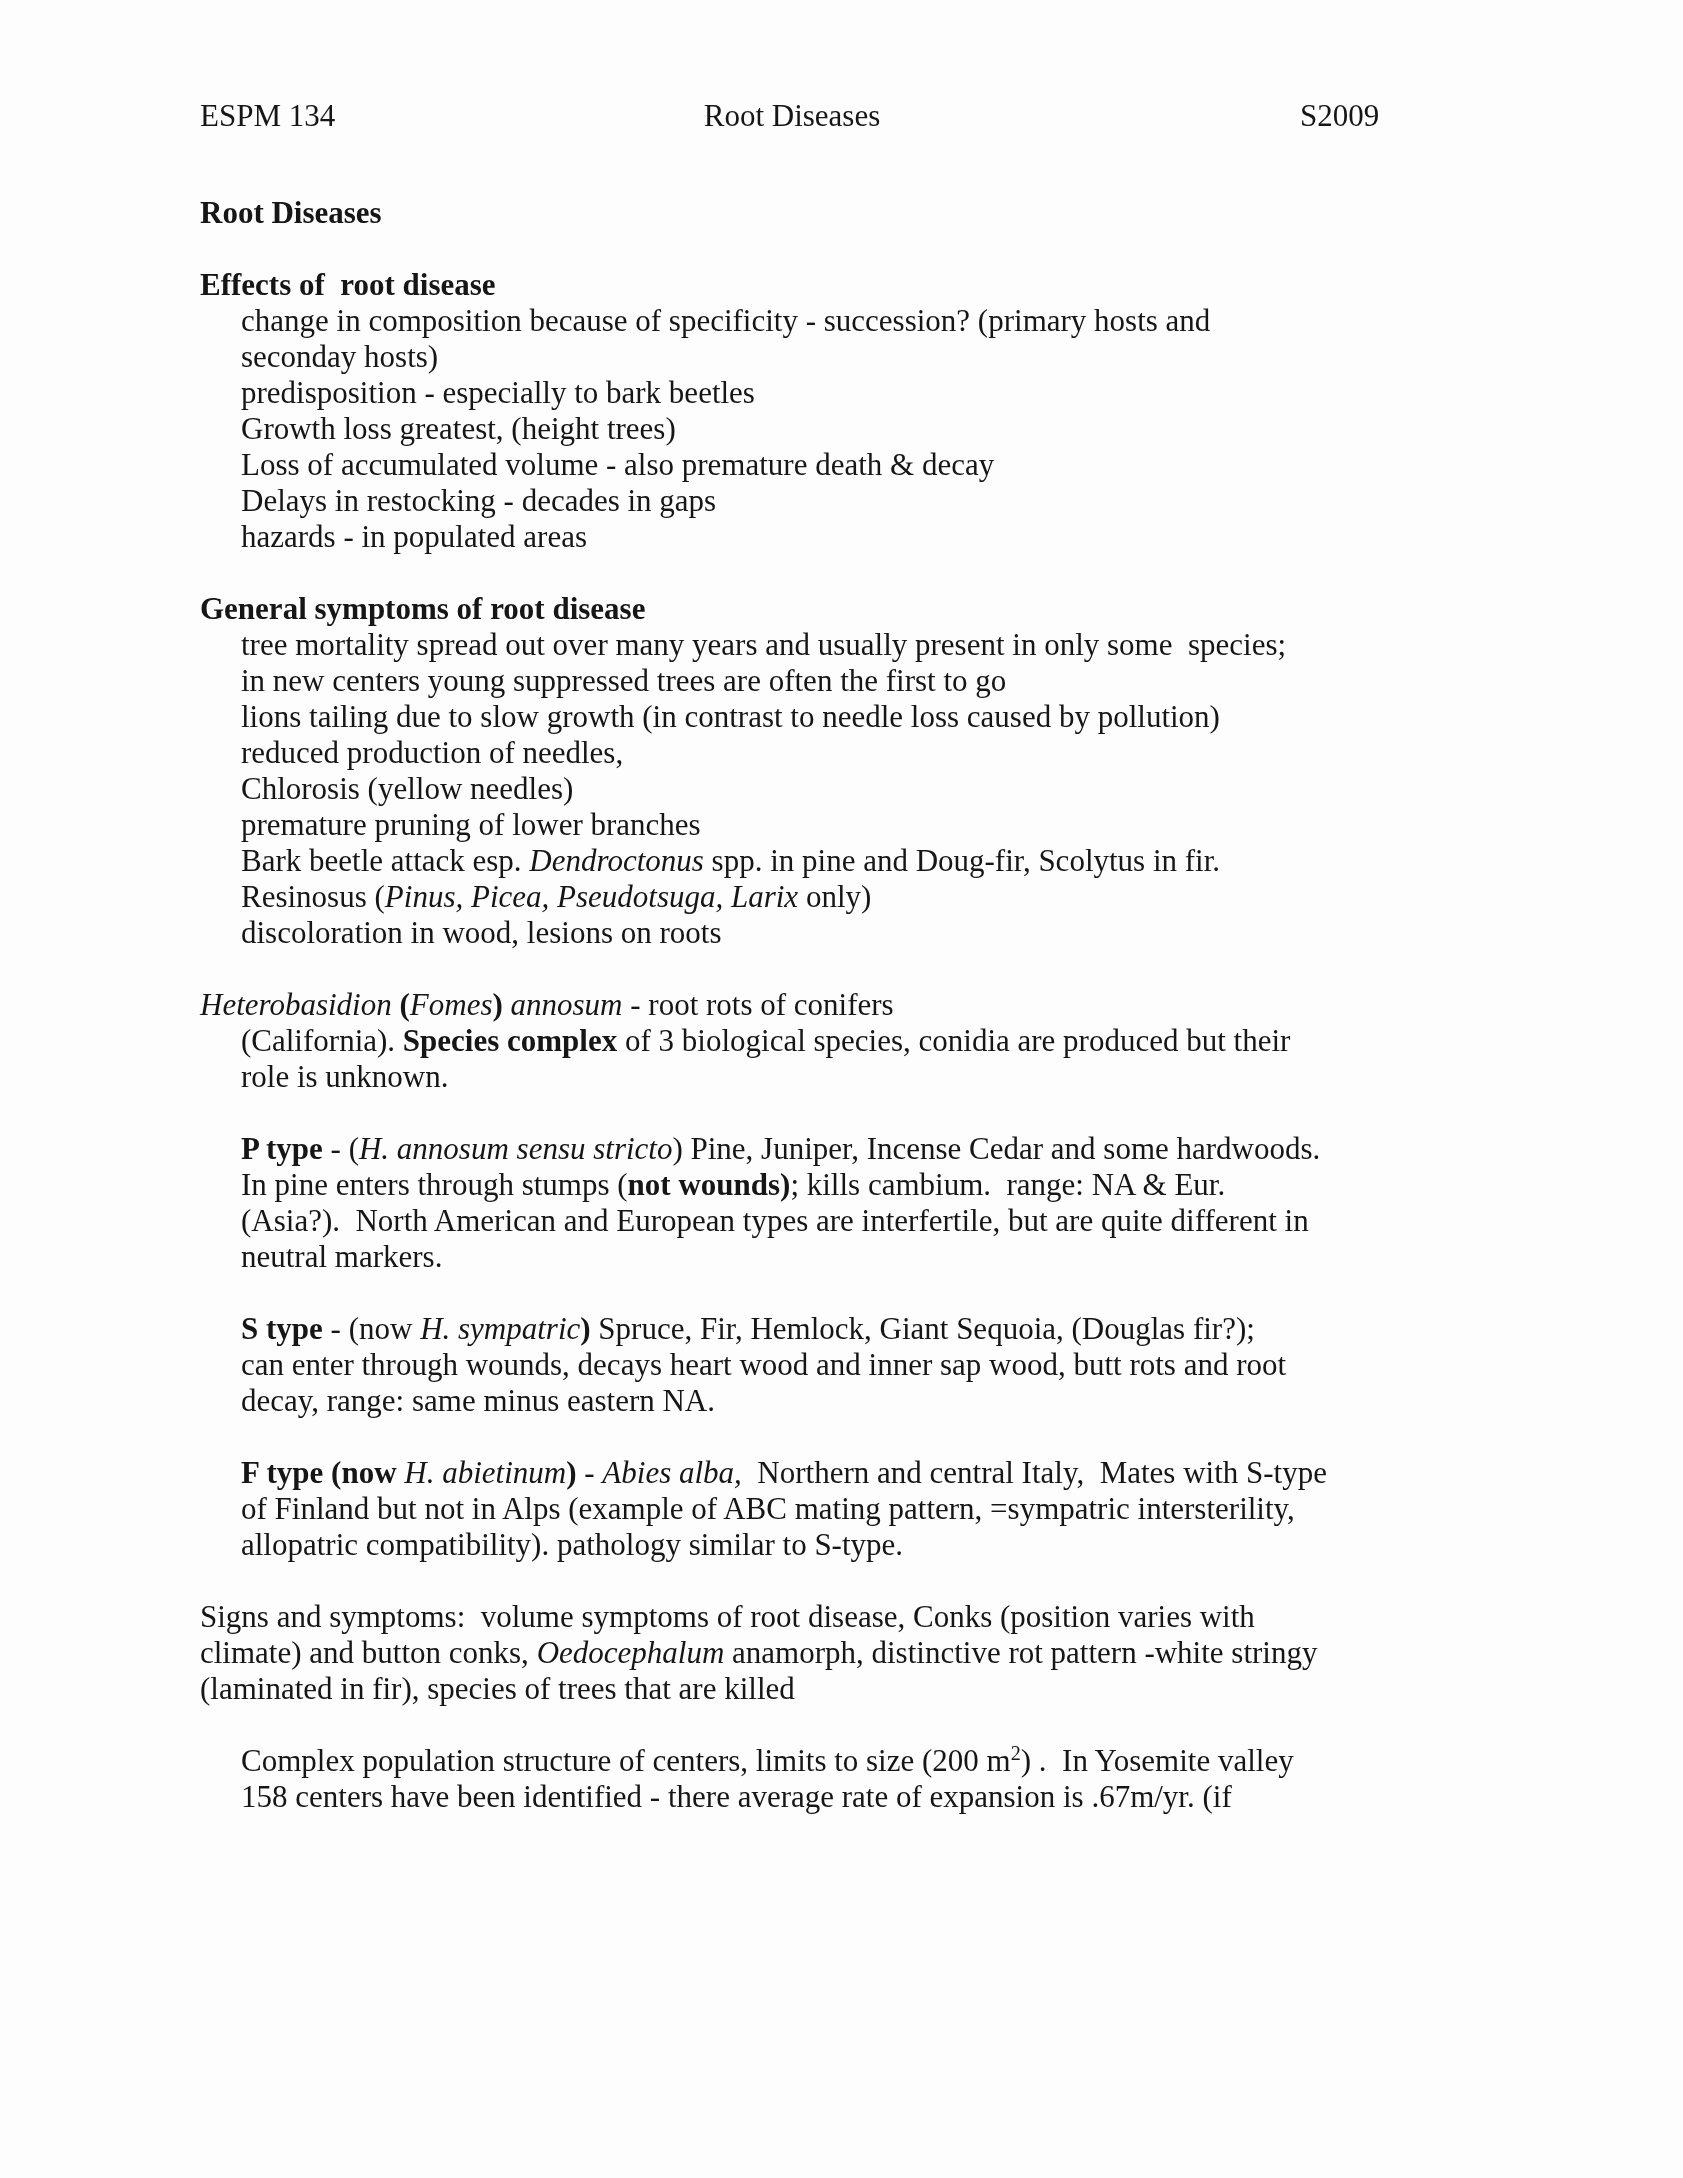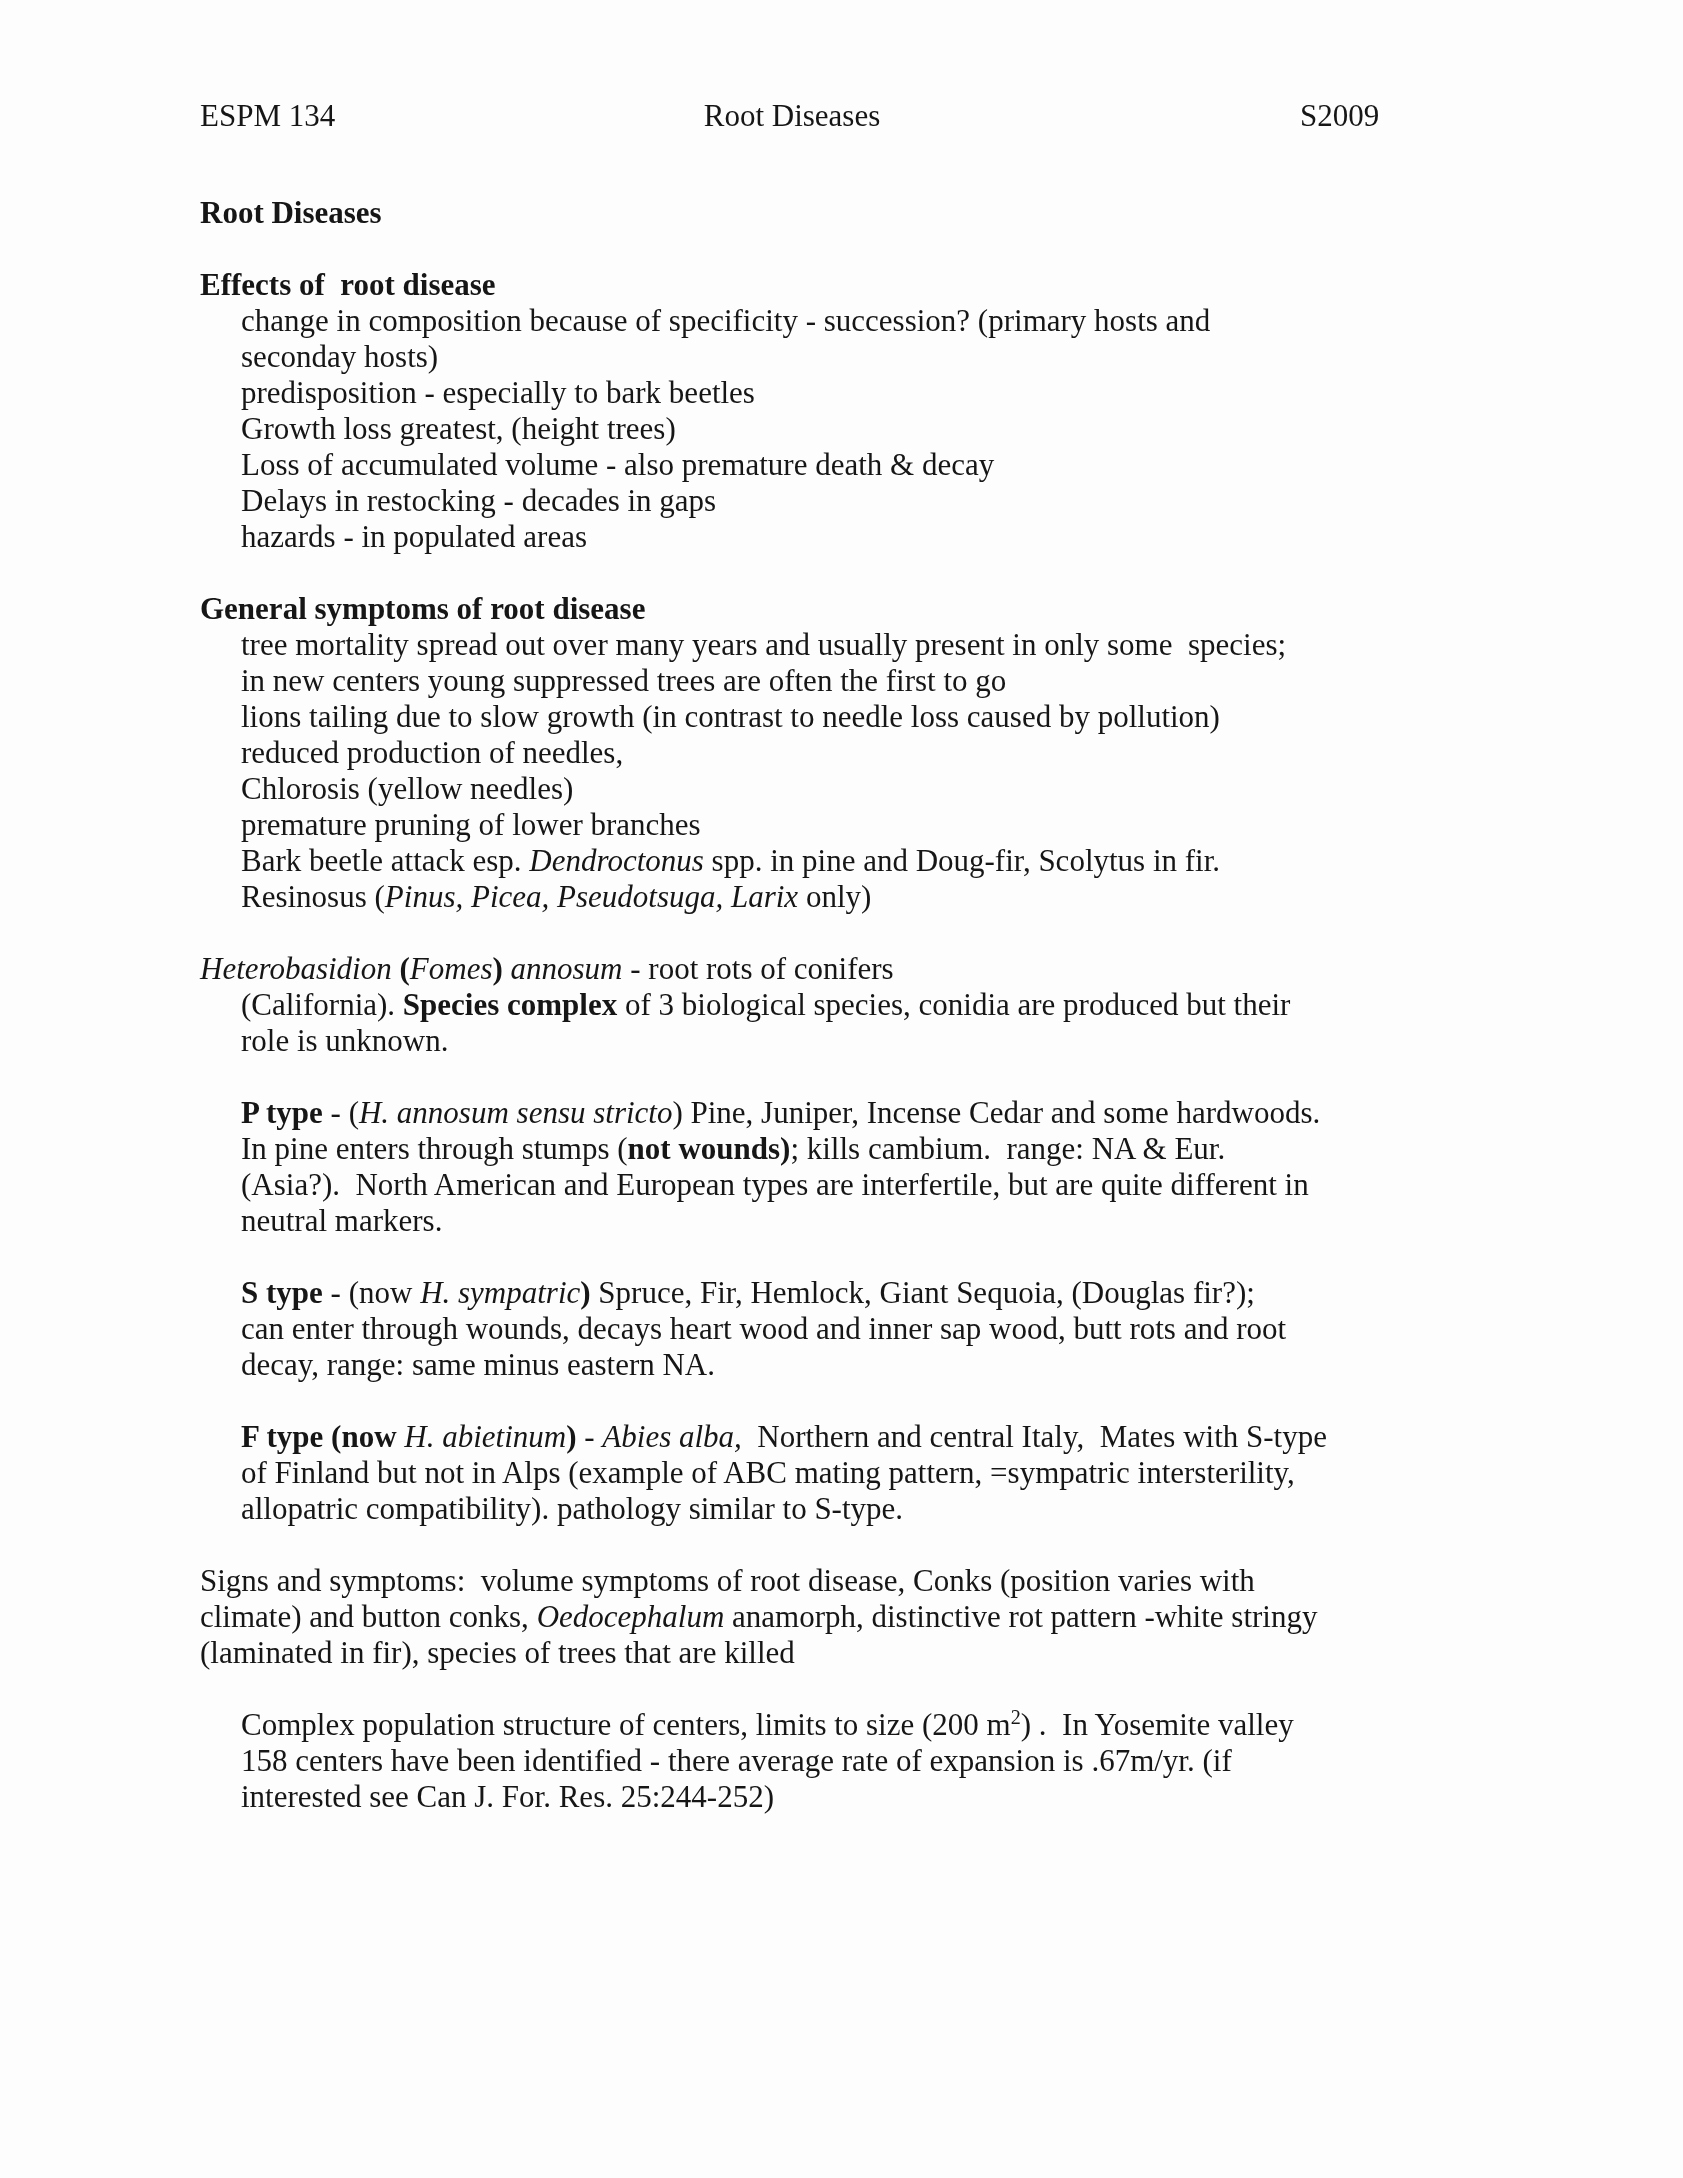--- a/index.html
+++ b/index.html
@@ -65,20 +65,21 @@
       <div class="section">
         <div class="line"><span class="seg-b">General symptoms of root disease</span></div>
         <div class="line indent"><span class="seg-r">tree mortality spread out over many years and usually present in only some  species;</span></div>
         <div class="line indent"><span class="seg-r">in new centers young suppressed trees are often the first to go</span></div>
         <div class="line indent"><span class="seg-r">lions tailing due to slow growth (in contrast to needle loss caused by pollution)</span></div>
         <div class="line indent"><span class="seg-r">reduced production of needles,</span></div>
         <div class="line indent"><span class="seg-r">Chlorosis (yellow needles)</span></div>
         <div class="line indent"><span class="seg-r">premature pruning of lower branches</span></div>
         <div class="line indent"><span class="seg-r">Bark beetle attack esp. </span><span class="seg-i">Dendroctonus</span><span class="seg-r"> spp. in pine and Doug-fir, Scolytus in fir.</span></div>
         <div class="line indent"><span class="seg-r">Resinosus (</span><span class="seg-i">Pinus, Picea, Pseudotsuga, Larix</span><span class="seg-r"> only)</span></div>
+        <div class="line indent"><span class="seg-r">discoloration in wood, lesions on roots</span></div>
       </div>
       <div class="section">
         <div class="line"><span class="seg-bi">Heterobasidion</span><span class="seg-b"> (</span><span class="seg-bi">Fomes</span><span class="seg-b">)</span><span class="seg-r"> </span><span class="seg-bi">annosum</span><span class="seg-r"> - root rots of conifers</span></div>
         <div class="line indent"><span class="seg-r">(California). </span><span class="seg-b">Species complex</span><span class="seg-r"> of 3 biological species, conidia are produced but their</span></div>
         <div class="line indent"><span class="seg-r">role is unknown.</span></div>
       </div>
       <div class="section">
         <div class="line indent"><span class="seg-b">P type</span><span class="seg-r"> - (</span><span class="seg-bi">H. annosum</span><span class="seg-r"> </span><span class="seg-i">sensu stricto</span><span class="seg-r">) Pine, Juniper, Incense Cedar and some hardwoods.</span></div>
         <div class="line indent"><span class="seg-r">In pine enters through stumps (</span><span class="seg-b">not wounds)</span><span class="seg-r">; kills cambium.  range: NA &amp; Eur.</span></div>
         <div class="line indent"><span class="seg-r">(Asia?).  North American and European types are interfertile, but are quite different in</span></div>
@@ -95,17 +96,16 @@
         <div class="line indent"><span class="seg-r">allopatric compatibility). pathology similar to S-type.</span></div>
       </div>
       <div class="section">
         <div class="line"><span class="seg-r">Signs and symptoms:  volume symptoms of root disease, Conks (position varies with</span></div>
         <div class="line"><span class="seg-r">climate) and button conks, </span><span class="seg-i">Oedocephalum</span><span class="seg-r"> anamorph, distinctive rot pattern -white stringy</span></div>
         <div class="line"><span class="seg-r">(laminated in fir), species of trees that are killed</span></div>
       </div>
       <div class="section">
         <div class="line indent"><span class="seg-r">Complex population structure of centers, limits to size (200 m</span><span class="seg-sup">2</span><span class="seg-r">) .  In Yosemite valley</span></div>
         <div class="line indent"><span class="seg-r">158 centers have been identified - there average rate of expansion is .67m/yr. (if</span></div>
-        <div class="line indent"><span class="seg-r">interested see Can J. For. Res. 25:244-252)</span></div>
       </div>
     </div>
 </div>
 
 
 </body></html>

